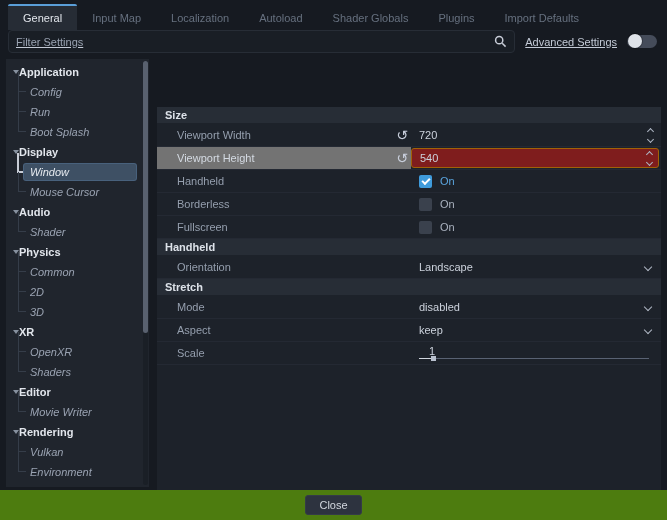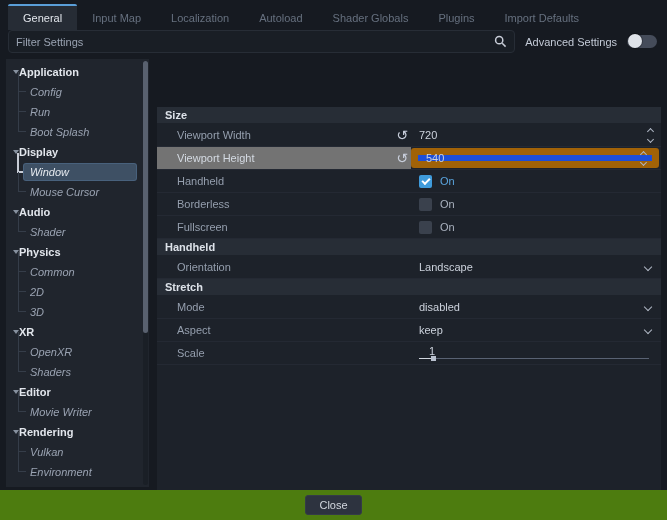--- a/index.html
+++ b/index.html
@@ -24,21 +24,21 @@
     color:#66707f; cursor:pointer; border-top:2px solid transparent;
   }
   .tab.active {
     background:#262c35; color:#e2e6ec; border-top:2px solid #5a9ed8;
     border-radius:2px 2px 0 0;
   }
 
   
   .filter-row {
     position:absolute; left:8px; top:33px; right:8px; height:17px;
-    display:flex; align-items:center; gap:10px;
+    display:flex; align-items:center; gap:10px;text-decoration:underline;
   }
   .filter-box {
     flex:1; height:23px; background:#191e25; border:1px solid #272d36;
     border-radius:4px; display:flex; align-items:center; padding:0 7px;
   }
   .filter-box input {
     flex:1; background:transparent; border:none; outline:none;
     color:#c3cad6; font-family:inherit; font-size:11px;
   }
   .filter-box input::placeholder { color:#9aa3b2; opacity:1; }
@@ -120,21 +120,21 @@
   }
   .srow.highlight .cell-label { background:#737373; color:#d4dae2; }
   .cell-value {
     flex:1; display:flex; align-items:center; position:relative;
     padding-left:8px; padding-right:6px; color:#ccd2dc;
   }
   .num-box {
     position:absolute; inset:1px 2px 1px 0; display:flex; align-items:center;
     padding:0 6px 0 8px; border-radius:3px;
   }
-  .num-box.focused { border:7px solid #a16207; background:#1d4ed8; }
+  .num-box.focused { border:1px solid #a16207; background:#7f1d1d; }
   .num-box .val { flex:1; }
   .stepper { display:flex; flex-direction:column; gap:3px; align-items:center; cursor:pointer; }
   .chev { width:5px; height:5px; border-color:#aeb6c3; border-style:solid; border-width:0; }
   .chev.up   { border-left-width:1.5px; border-top-width:1.5px; transform:rotate(45deg); }
   .chev.down { border-right-width:1.5px; border-bottom-width:1.5px; transform:rotate(45deg); }
   .dd-chev {
     position:absolute; right:10px; top:8px; width:6px; height:6px;
     border-right:1.7px solid #aeb6c3; border-bottom:1.7px solid #aeb6c3;
     transform:rotate(45deg); cursor:pointer;
   }

